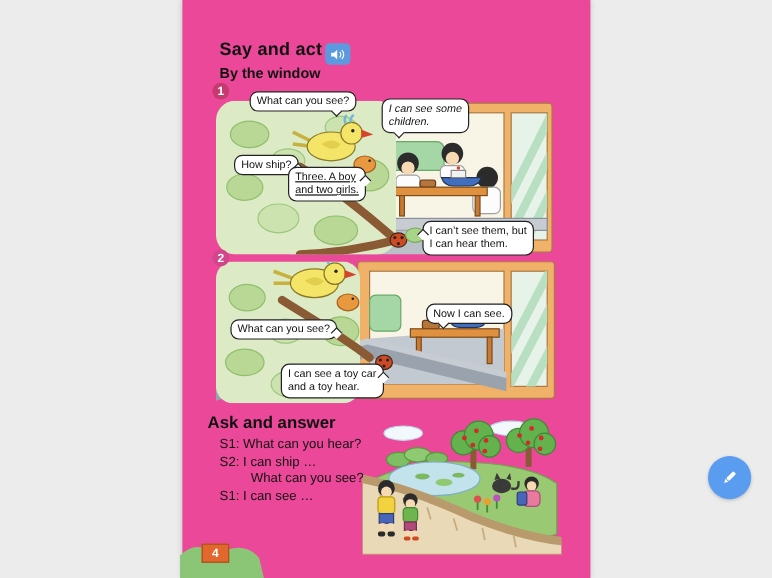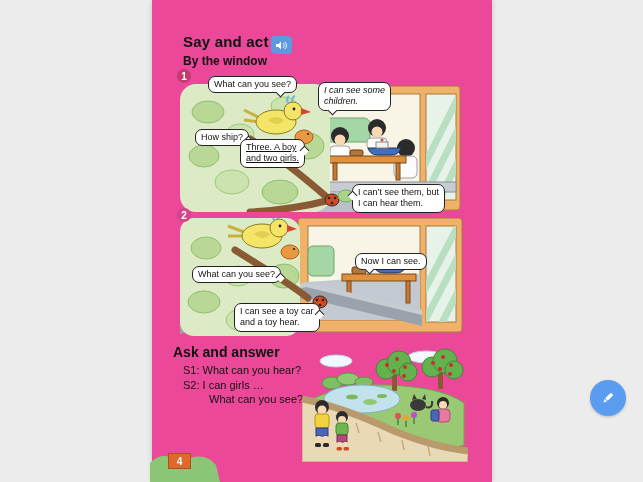--- a/index.html
+++ b/index.html
@@ -206,22 +206,23 @@
       </svg>
       <div class="bubble tail-bl" style="left:144px;top:35px;margin-left:31px;">Now I can see.</div>
       <div class="bubble tail-r" style="left:12px;top:48px;">What can you see?</div>
       <div class="bubble tail-r" style="left:54px;top:85px;">I can see a toy car
 and a toy hear.</div>
     </div>
 
     <div class="abs section-heading">Ask and answer</div>
     <div class="abs dialog">
       <div>S1: What can you hear?</div>
-      <div>S2: I can girls …</div>
+      <div>S2: I can ship …</div>
       <div class="indent">What can you see?</div>
+      <div>S1: I can see …</div>
     </div>
 
     <svg class="abs bottom-art" width="166" height="115" viewBox="0 0 166 115">
       <ellipse cx="34" cy="14" rx="16" ry="6" fill="#f2f8fc" stroke="#bcd6ea"></ellipse>
       <ellipse cx="124" cy="10" rx="18" ry="6" fill="#f2f8fc" stroke="#bcd6ea"></ellipse>
       <path d="M4,55 Q40,36 85,38 Q140,40 162,56 L162,98 Q120,112 60,110 Q20,104 4,88 z" fill="#9ac973" stroke="#6aa84d"></path>
       <g>
         <rect x="90" y="28" width="5" height="16" fill="#8a5a34"></rect>
         <circle cx="84" cy="22" r="10" fill="#64b24e" stroke="#3f8a33"></circle>
         <circle cx="97" cy="16" r="12" fill="#64b24e" stroke="#3f8a33"></circle>

